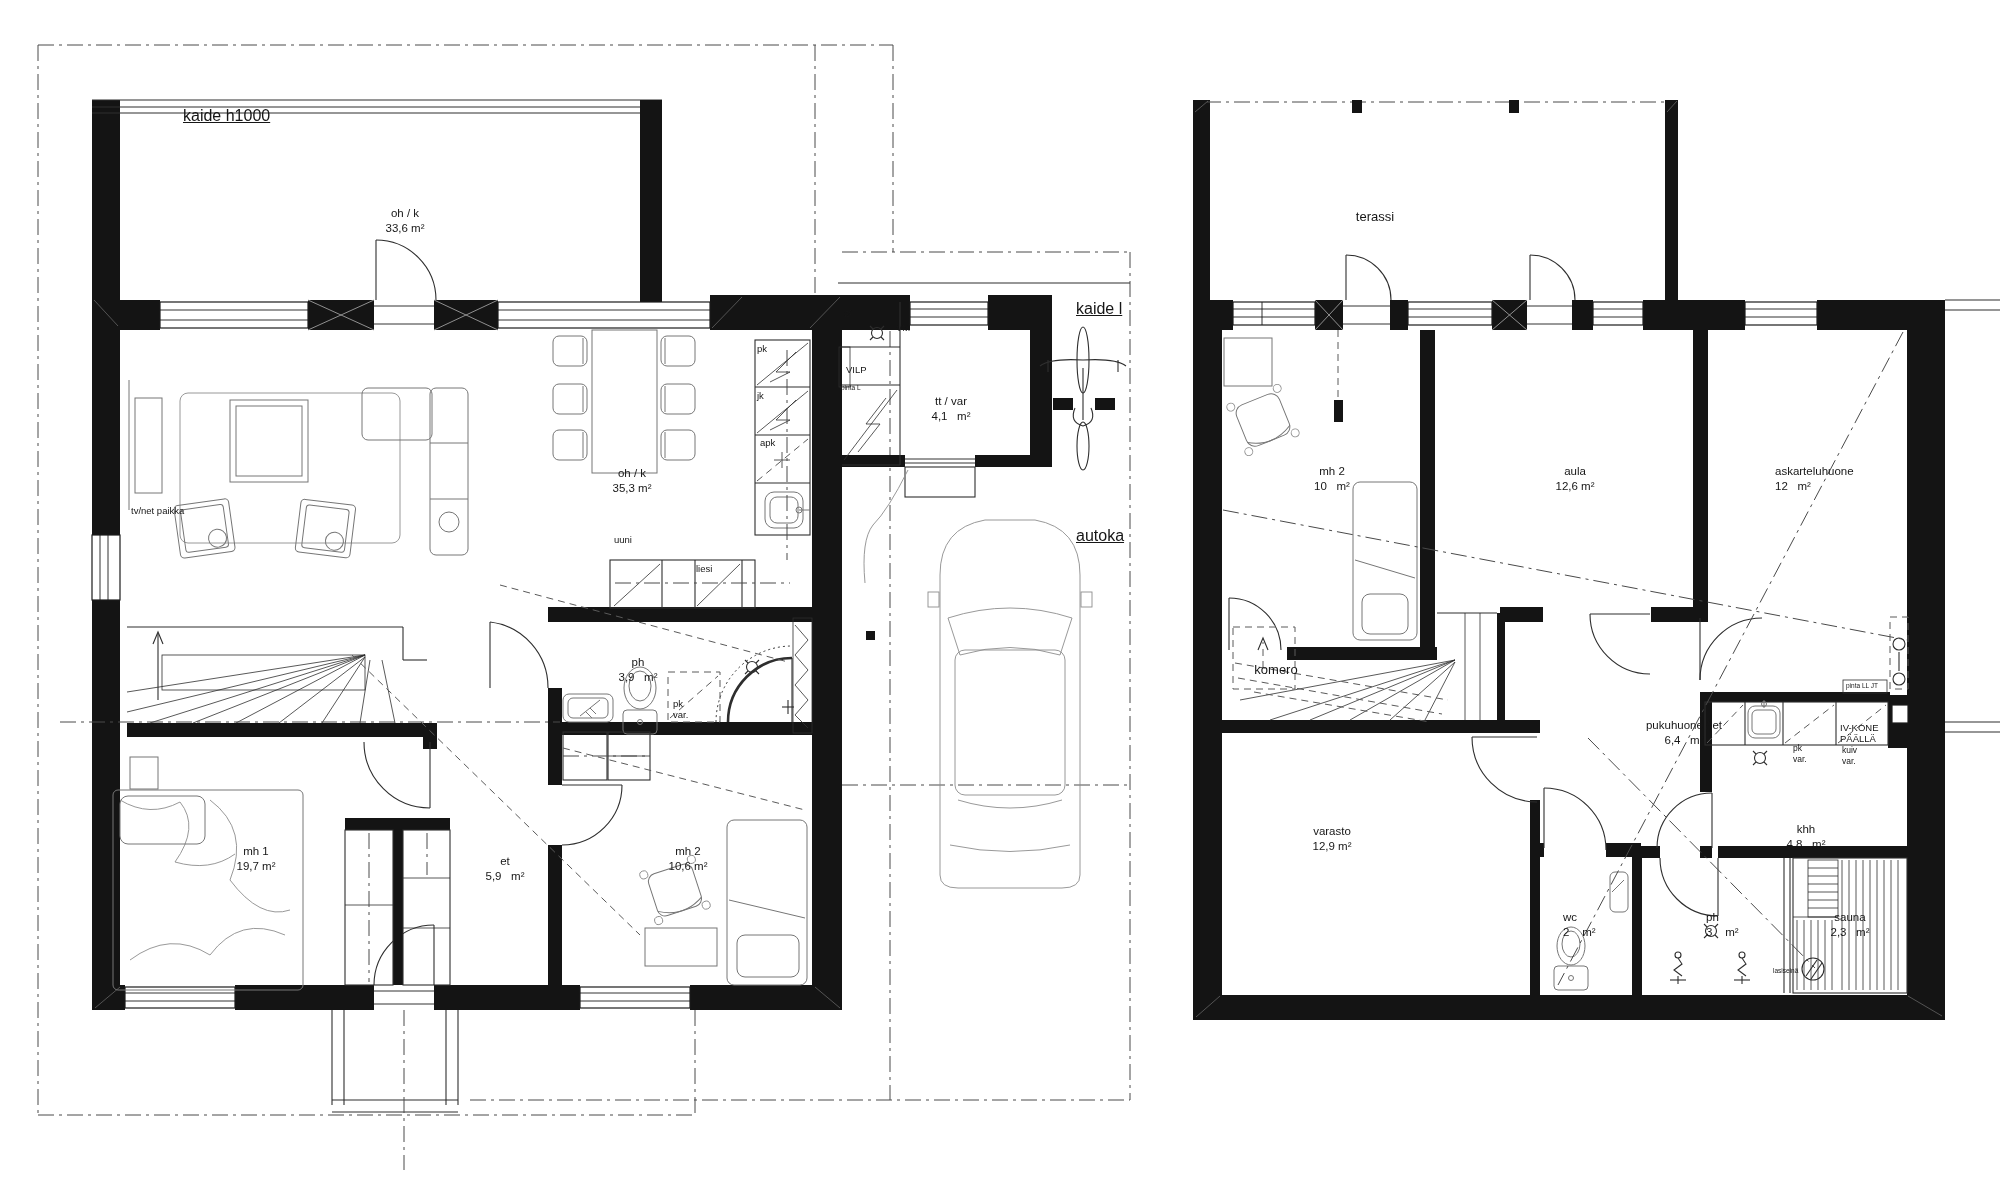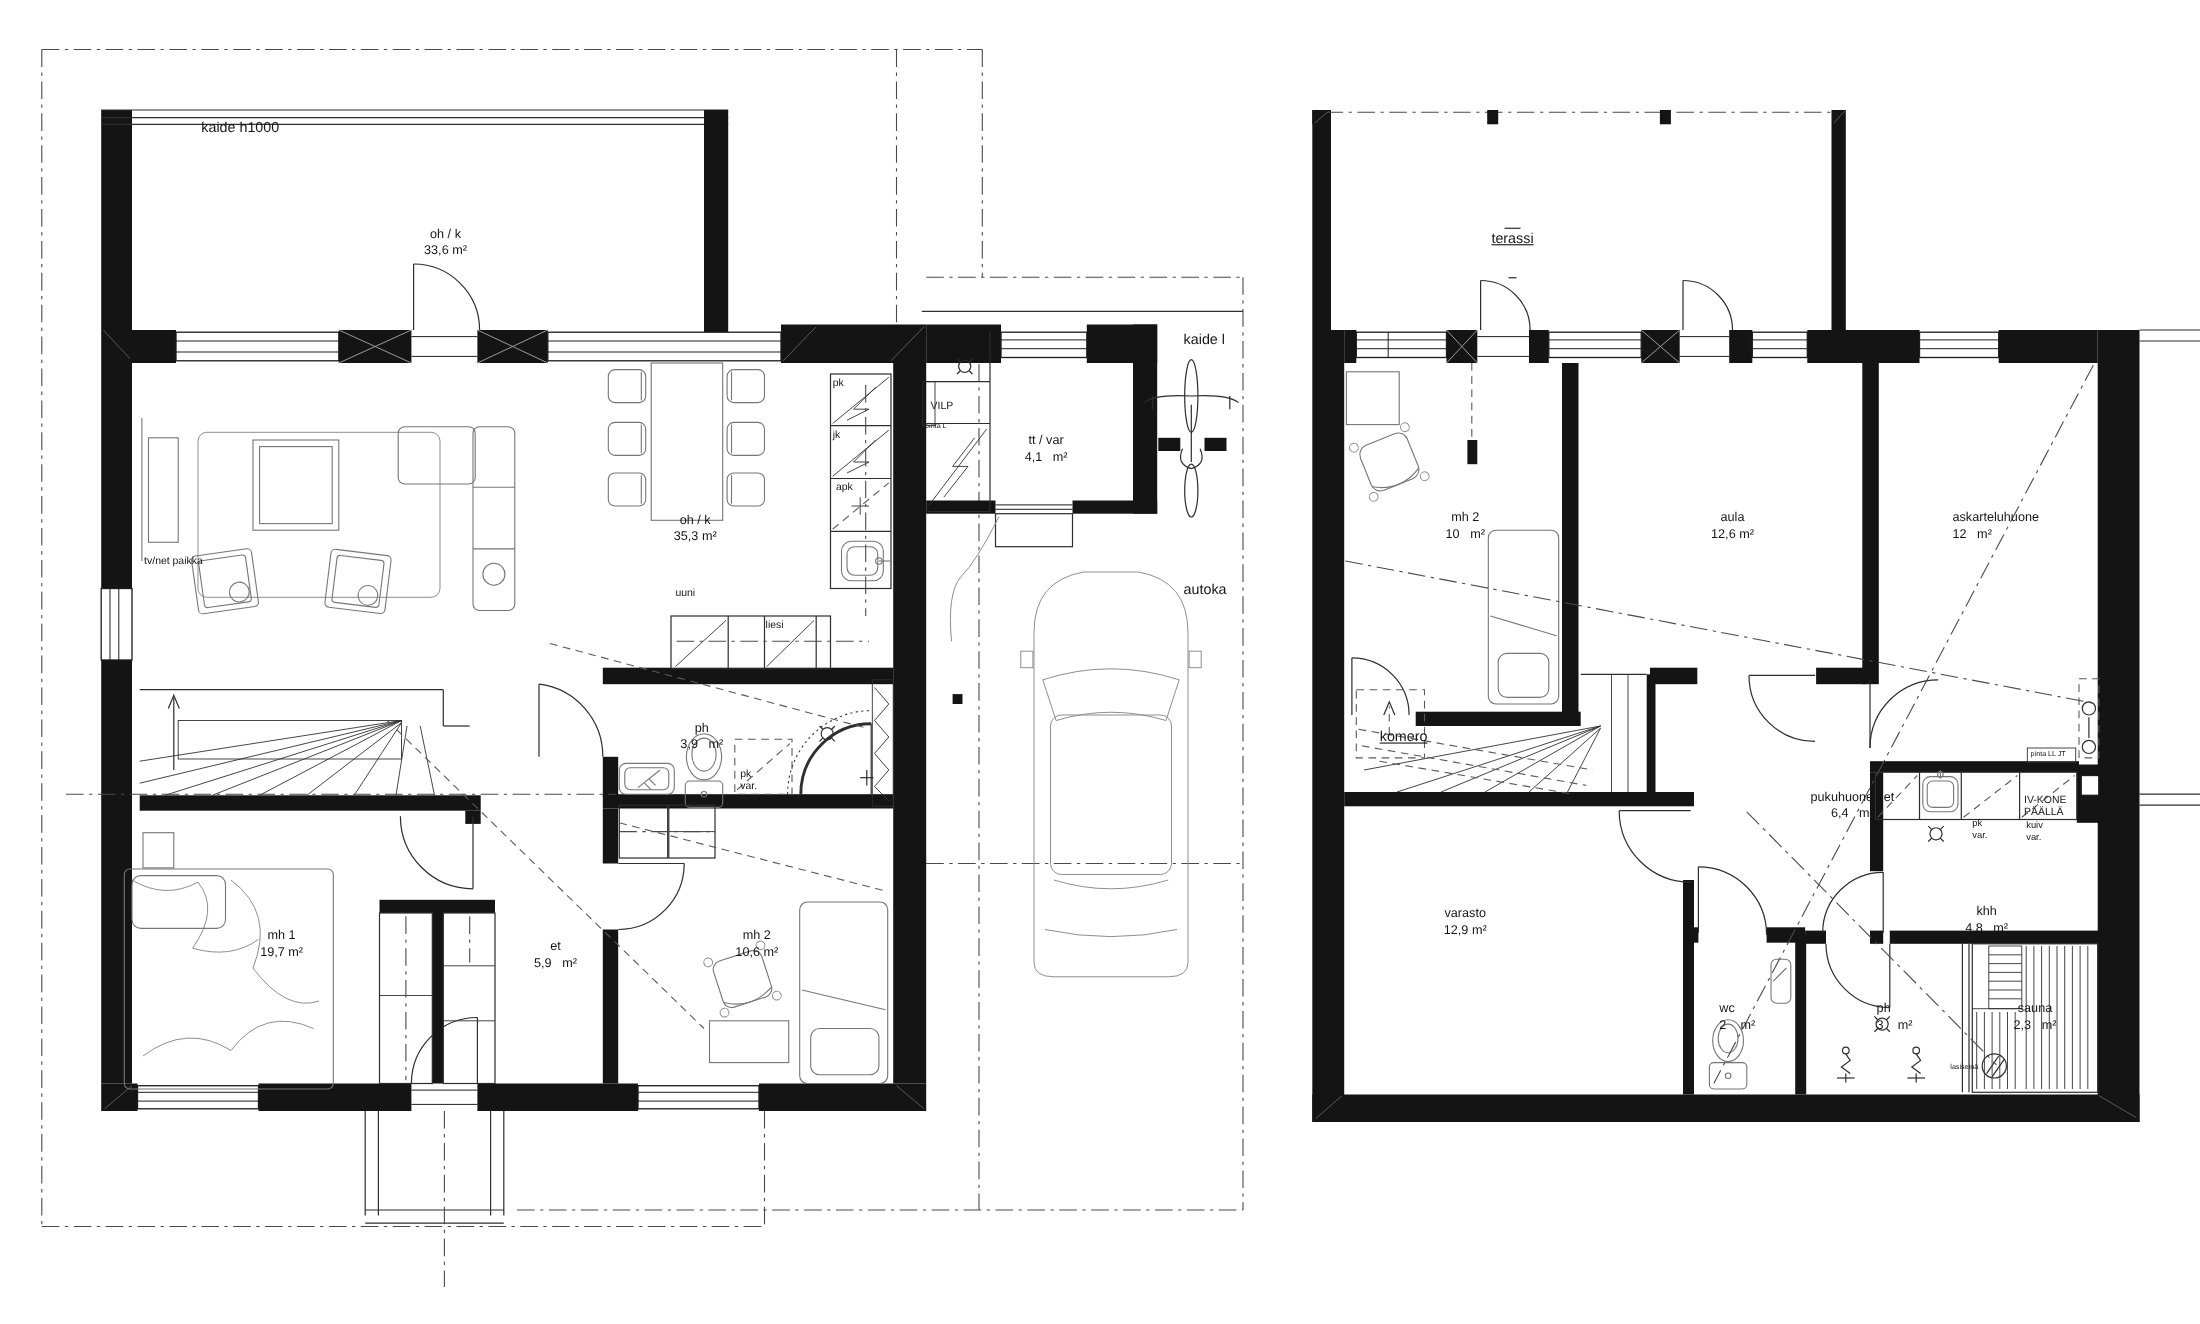--- a/index.html
+++ b/index.html
@@ -16,22 +16,22 @@
   .wl{fill:none;stroke:#1c1c1c;stroke-width:0.9;}
   .dd{fill:none;stroke:#4a4a4a;stroke-width:1;stroke-dasharray:16 5 3 5;}
   .ds{fill:none;stroke:#5a5a5a;stroke-width:1;stroke-dasharray:7 5;}
   .dt{fill:none;stroke:#3a3a3a;stroke-width:1;stroke-dasharray:2 3;}
   .xx{stroke:#9d9d9d;stroke-width:0.9;}
   .mi{stroke:#6f6f6f;stroke-width:0.7;}
   
   .lbl{position:absolute;font-size:11.5px;line-height:15px;text-align:center;
        transform:translateX(-50%);white-space:pre;color:#161616;}
   .lbl.la{transform:none;text-align:left;}
-  .big{font-size:13px;}
-  .med{font-size:13px;text-decoration:underline;}
+  .big{font-size:16px;text-decoration:underline;}
+  .med{font-size:13px;}
   .sm{font-size:9.5px;line-height:11px;}
   .xs{font-size:8.5px;line-height:10.5px;}
   .xxs{font-size:6.5px;line-height:7px;}
   .rot{transform:rotate(-90deg);transform-origin:0 0;white-space:pre;}
 </style>
 </head>
 <body>
 
 <div id="canvas">
 

